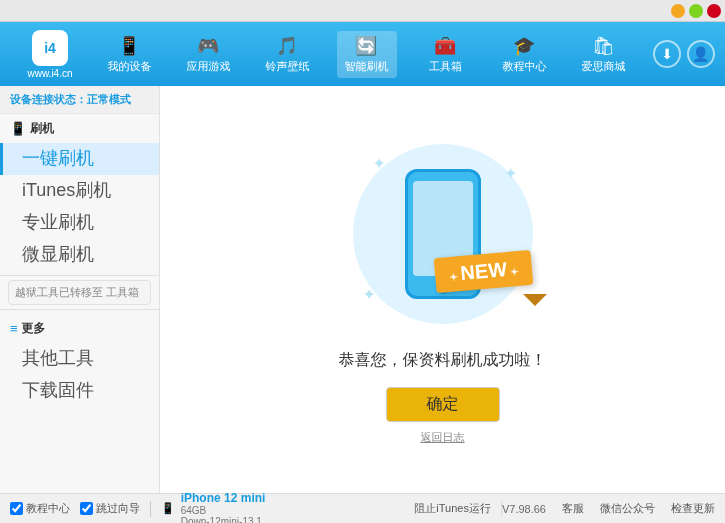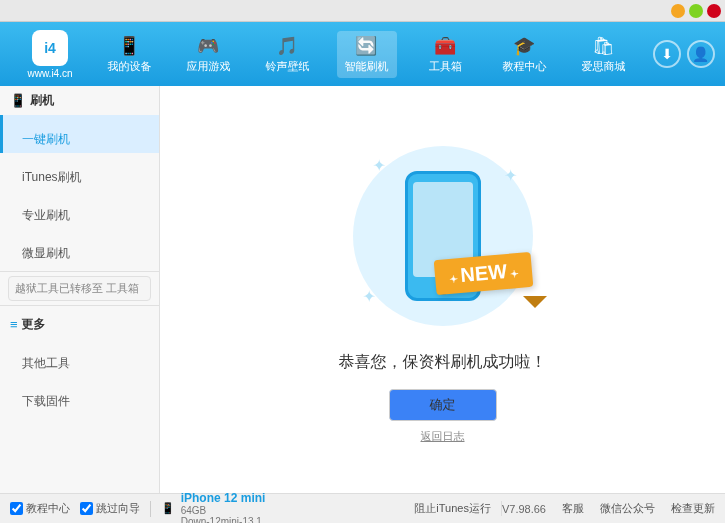--- a/index.html
+++ b/index.html
@@ -118,22 +118,22 @@
     .sidebar-section-header {
       display: flex;
       align-items: center;
       padding: 6px 10px;
       font-size: 12px;
       color: #333;
       font-weight: bold;
     }
     .sidebar-section-header .icon { margin-right: 4px; color: #1a9de0; font-size: 13px; }
     .sidebar-item {
-      padding: 16px 10px 5px 22px;
-      font-size: 12px;
+      padding: 3px 10px 5px 22px;
+      font-size: 18px;
       color: #555;
       cursor: pointer;
     }
     .sidebar-item.active {
       background: #daeeff;
       color: #1a9de0;
       border-left: 3px solid #1a9de0;
       padding-left: 19px;
     }
     .sidebar-divider {
@@ -269,25 +269,25 @@
       border-top: 12px solid #c07d10;
       border-right: 12px solid transparent;
     }
 
     .success-text {
       font-size: 16px;
       color: #333;
       margin-bottom: 16px;
     }
     .confirm-btn {
-      background: #3b82f6;
+      background: #eab308;
       border: 1px solid #ccc;
       border-radius: 4px;
       padding: 6px 40px;
-      font-size: 13px;
+      font-size: 16px;
       color: #333;
       cursor: pointer;
       margin-bottom: 8px;
     }
     .back-link {
       font-size: 11px;
       color: #888;
       cursor: pointer;
       text-decoration: underline;
     }
@@ -406,20 +406,23 @@
 
   <div class="header-actions">
     <div class="header-action-btn">⬇</div>
     <div class="header-action-btn">👤</div>
   </div>
 </div>
 
 <div class="main">
 
   <div class="sidebar">
+    <div class="status-bar-top">
+      <span>设备连接状态：</span><span>正常模式</span>
+    </div>
 
     <div class="sidebar-section-header">
       <span class="icon">📱</span>
       <span>刷机</span>
     </div>
 
     <div class="sidebar-item active">
       <span>一键刷机</span>
     </div>
     <div class="sidebar-item">

